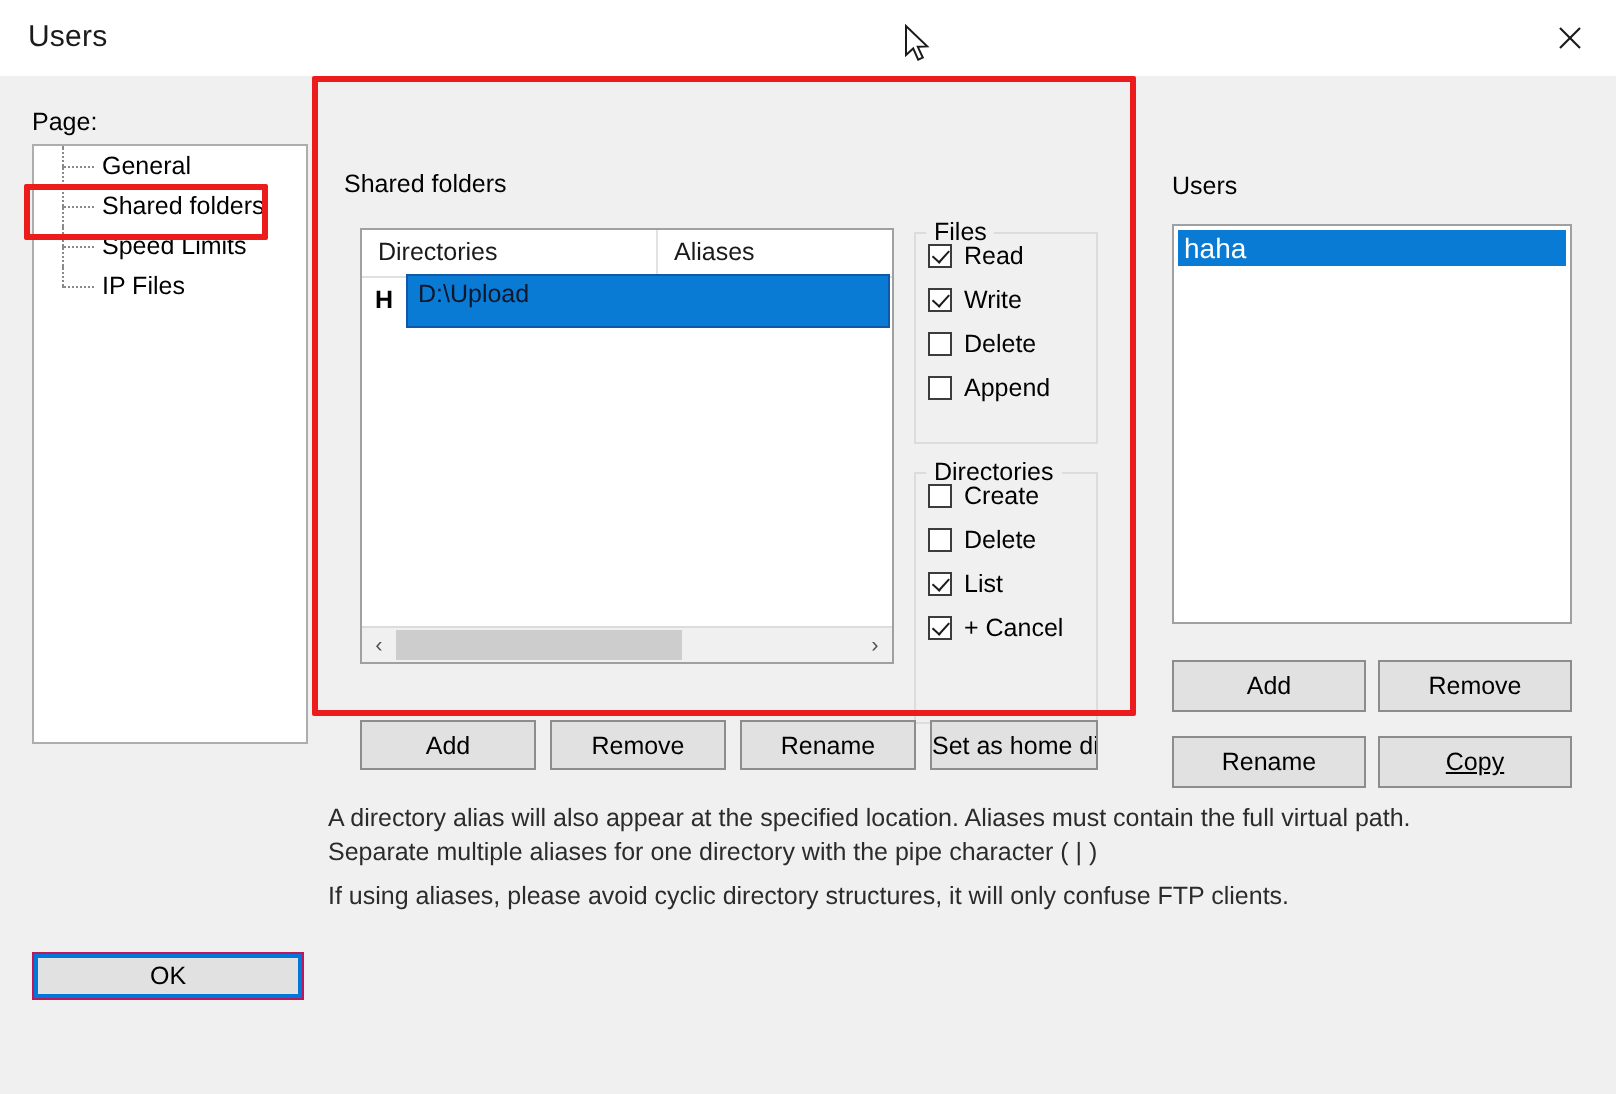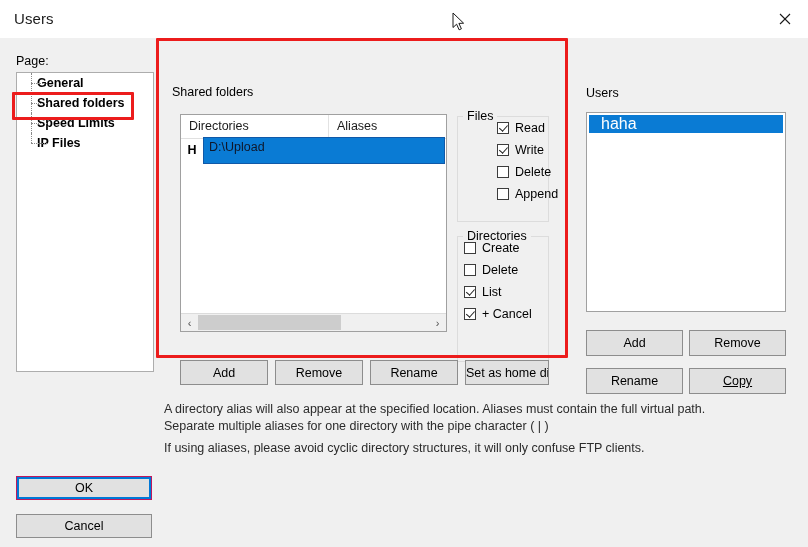--- a/index.html
+++ b/index.html
@@ -62,26 +62,25 @@
     left: 16px; top: 34px;
     width: 136px; height: 298px;
     background: #ffffff;
     border: 1px solid #adadad;
     overflow: hidden;
   }
   .tree-item {
     position: relative;
     height: 20px;
     line-height: 20px;
-    padding-left: 20px;
+    padding-left: 34px;
     font-size: 12.5px;
     color: #000;
     white-space: nowrap;
     cursor: default;
-    font-weight: bold;
   }
   
   .tree-item::before {
     content: "";
     position: absolute;
     left: 14px; top: 10px;
     width: 16px;
     border-top: 1px dotted #8a8a8a;
   }
   .tree-item::after {
@@ -203,21 +202,21 @@
     height: 15px;
     background: #cdcdcd;
   }
 
   
   .perm-group {
     position: absolute;
     border: 1px solid #dcdcdc;
     box-sizing: border-box;
   }
-  #files-group { left: 289px; top: 24px; width: 92px; height: 106px; padding-left: 33px; }
+  #files-group { left: 289px; top: 24px; width: 92px; height: 106px; }
   #dirs-group  { left: 289px; top: 144px; width: 92px; height: 126px; }
   .perm-title {
     position: absolute;
     left: 5px; top: -8px;
     font-size: 12.5px;
     background: #f0f0f0;
     padding: 0 4px;
     color: #000;
   }
   .cb-row {
@@ -283,22 +282,22 @@
     background: #ffffff;
     border: 1px solid #a0a0a0;
     box-sizing: border-box;
     padding: 2px;
   }
   .user-item {
     height: 18px;
     line-height: 18px;
     background: #0a7bd4;
     color: #ffffff;
-    font-size: 16px;
-    padding-left: 12px;
+    font-size: 14px;
+    padding-left: 3px;
     cursor: default;
   }
   .u-btn { position: absolute; height: 26px; }
   #btn-user-add    { left: 0px;   top: 230px; width: 97px; }
   #btn-user-remove { left = 0; left: 103px; top: 230px; width: 97px; }
   #btn-user-rename { left: 0px;   top: 268px; width: 97px; }
   #btn-user-copy   { left: 103px; top: 268px; width: 97px; text-decoration: underline; }
 
   
   .hint {
@@ -440,21 +439,20 @@
     <button class="btn u-btn" id="btn-user-add">Add</button>
     <button class="btn u-btn" id="btn-user-remove">Remove</button>
     <button class="btn u-btn" id="btn-user-rename">Rename</button>
     <button class="btn u-btn" id="btn-user-copy">Copy</button>
   </div>
 
   <div class="hint" id="hint1">A directory alias will also appear at the specified location. Aliases must contain the full virtual path. Separate multiple aliases for one directory with the pipe character ( | )</div>
   <div class="hint" id="hint2">If using aliases, please avoid cyclic directory structures, it will only confuse FTP clients.</div>
 
   <button class="btn" id="btn-ok">OK</button>
-  <button class="btn" id="btn-cancel">Cancel</button>
 
 </div>
 
 <div class="annot" id="annot-tree"></div>
 <div class="annot" id="annot-panel"></div>
 
 <div class="cursor">
   <svg width="14" height="20" viewBox="0 0 14 20">
     <path d="M1,1 L1,15.5 L4.6,12.2 L7.1,17.8 L9.4,16.8 L6.9,11.4 L11.6,11.2 Z" fill="#ffffff" stroke="#1a1a1a" stroke-width="1"></path>
   </svg>

